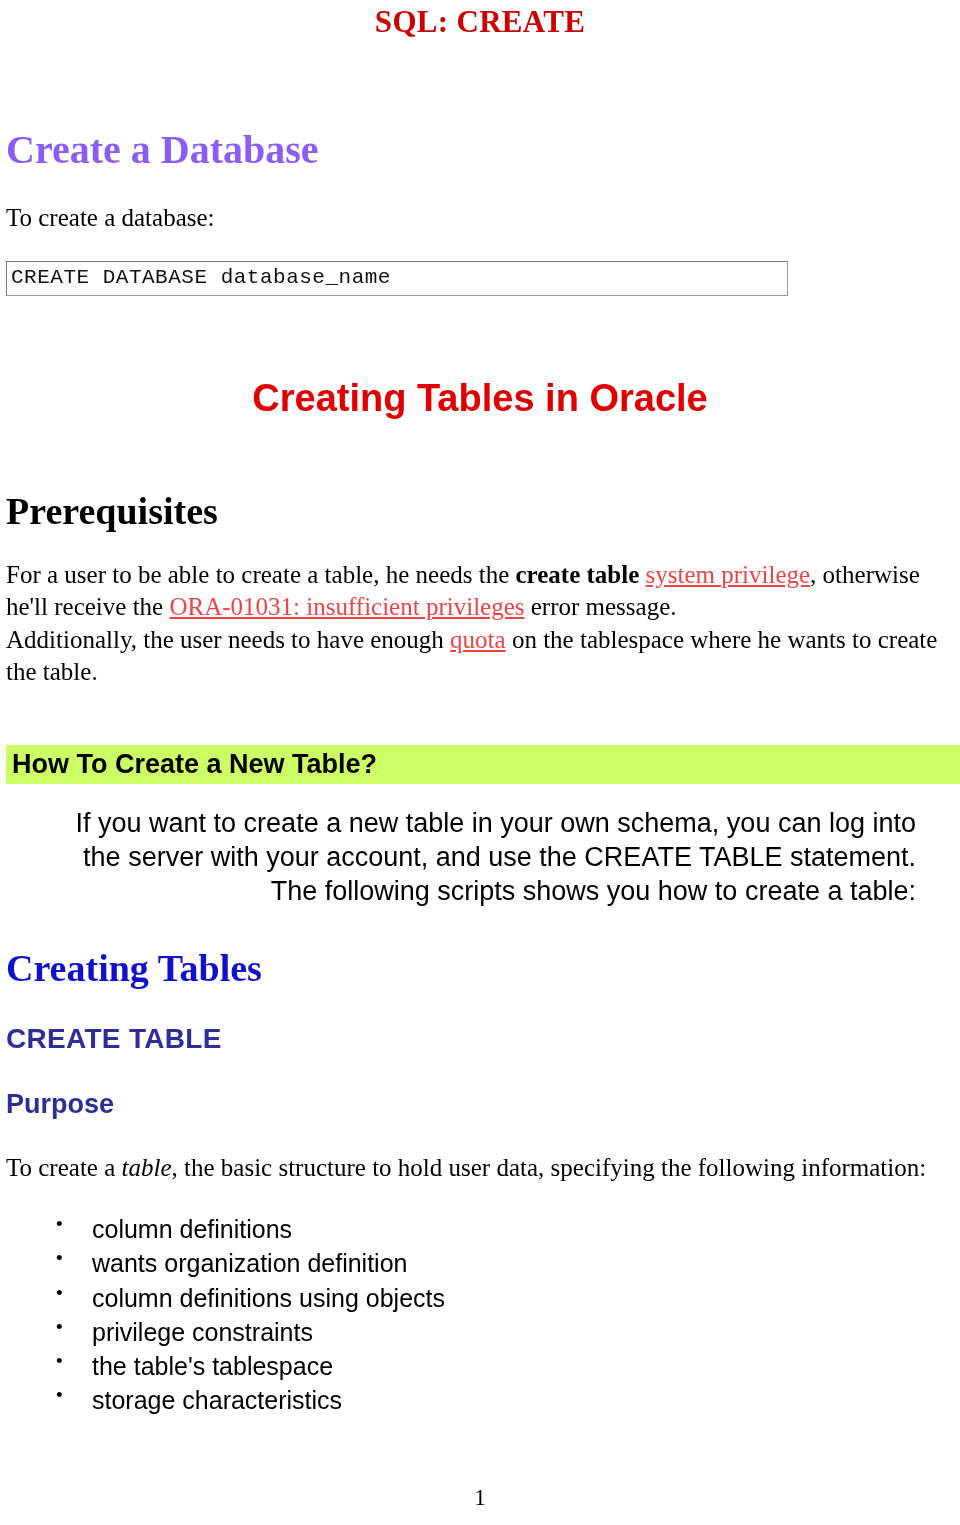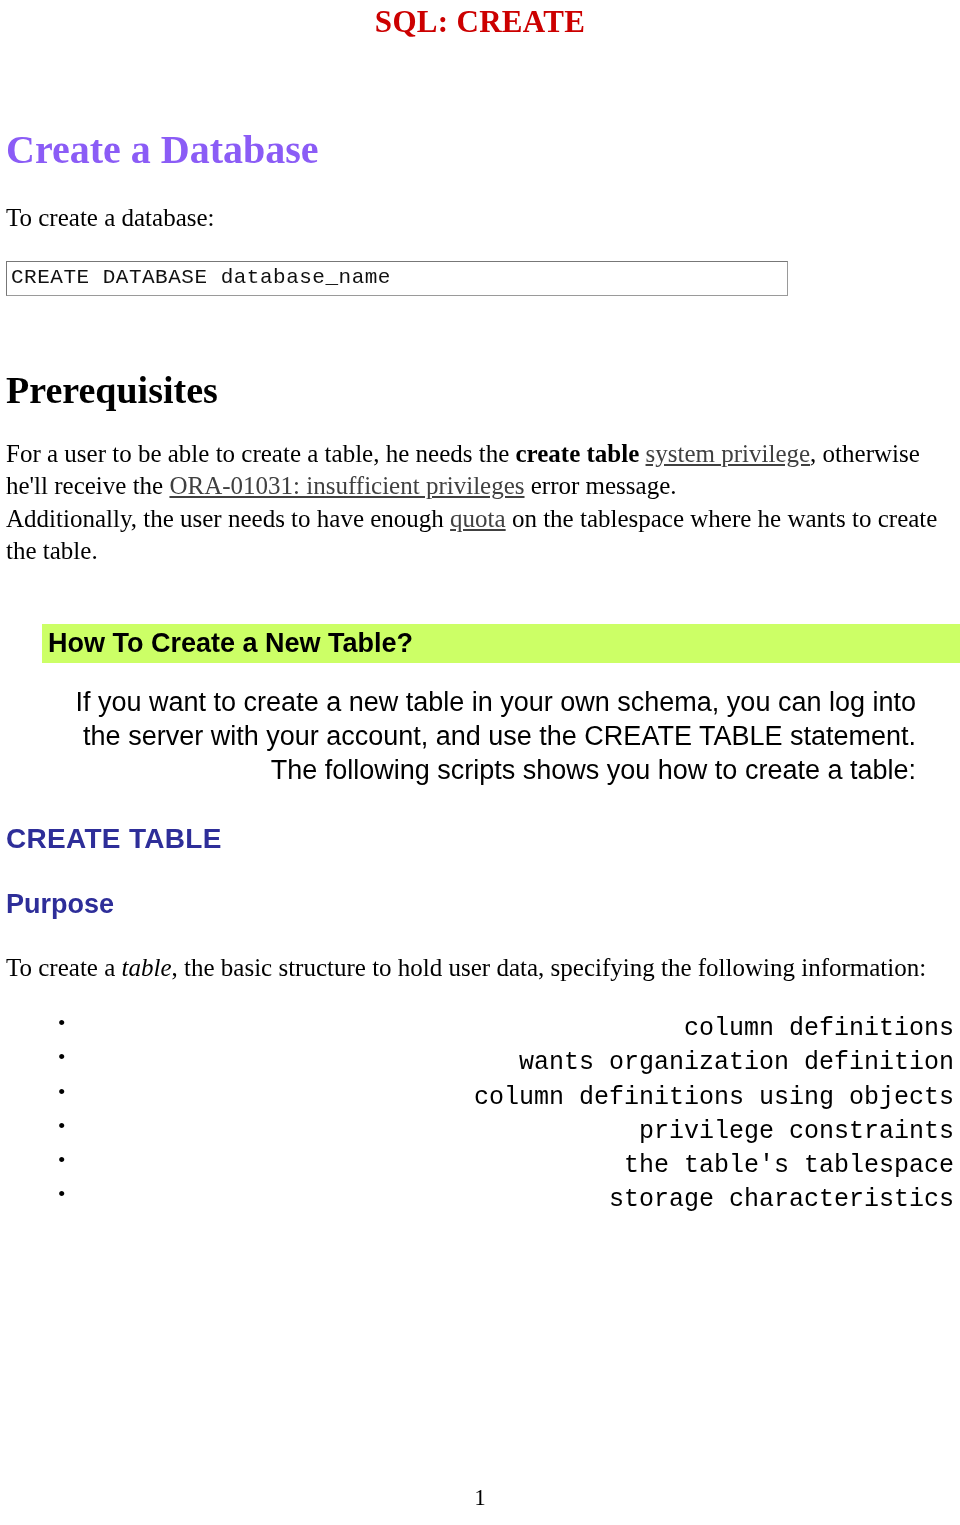--- a/index.html
+++ b/index.html
@@ -96,40 +96,39 @@
     font-family: "Liberation Serif", serif;
     font-size: 25px;
     line-height: 1.30;
     margin: 29px 0 0 0;
     max-width: 950px;
   }
   .p-prereq .bold {
     font-weight: bold;
   }
   a.doclink {
-    color: #404040;
+    color: #ef4444;
     text-decoration: underline;
   }
 
   
   .h-howto-wrap {
     margin: 56px 0 0 0;
     width: 955px;
   }
   .h-howto {
     display: block;
     background: #CCFF66;
     color: #000000;
     font-family: "Liberation Sans", sans-serif;
     font-weight: bold;
     font-size: 27px;
     line-height: 1.30;
     padding: 2px 0 2px 6px;
     box-sizing: border-box;
-    margin-left: 36px;
   }
 
   .p-arial-block {
     font-family: "Liberation Sans", sans-serif;
     font-size: 27px;
     line-height: 1.26;
     margin: 15px 0 0 40px;
     max-width: 870px;
     color: #000000;
     text-align: right;
@@ -170,24 +169,23 @@
     margin: 34px 0 0 0;
     max-width: 945px;
   }
   .p-purpose .ital { font-style: italic; }
 
   
   ul.spec-list {
     margin: 28px 0 0 0;
     padding: 0 0 0 86px;
     list-style: none;
-    font-family: Liberation Mono, monospace;
+    font-family: Liberation Sans, sans-serif;
     font-size: 25px;
     line-height: 1.37;
-    text-align: right;
   }
   ul.spec-list li {
     position: relative;
     padding-left: 0;
   }
   ul.spec-list li::before {
     content: "\2022";
     position: absolute;
     left: -36px;
     top: -1px;
@@ -215,31 +213,33 @@
   <div class="doc-title">SQL: CREATE</div>
 
   <h1 class="h-create-database">Create a Database</h1>
 
   <p class="p-to-create">To create a database:</p>
 
   <div class="code-box">
     <div class="code-text">CREATE DATABASE database_name</div>
   </div>
 
+  <h1 class="h-creating-oracle">Creating Tables in Oracle</h1>
 
   <h2 class="h-prereq">Prerequisites</h2>
 
   <p class="p-prereq"><span>For a user to be able to create a table, he needs the </span><span class="bold">create table</span><span> </span><a href="#" class="doclink">system privilege</a><span>, otherwise he'll receive the </span><a href="#" class="doclink">ORA-01031: insufficient privileges</a><span> error message.</span><br><span>Additionally, the user needs to have enough </span><a href="#" class="doclink">quota</a><span> on the tablespace where he wants to create the table.</span></p>
 
   <div class="h-howto-wrap">
     <h2 class="h-howto">How To Create a New Table?</h2>
   </div>
 
   <p class="p-arial-block">If you want to create a new table in your own schema, you can log into the server with your account, and use the CREATE TABLE statement. The following scripts shows you how to create a table:</p>
 
+  <h2 class="h-creating-tables">Creating Tables</h2>
 
   <h3 class="h-create-table">CREATE TABLE</h3>
 
   <h3 class="h-purpose">Purpose</h3>
 
   <p class="p-purpose"><span>To create a </span><span class="ital">table</span><span>, the basic structure to hold user data, specifying the following information:</span></p>
 
   <ul class="spec-list">
     <li>column definitions</li>
     <li>wants organization definition</li>

